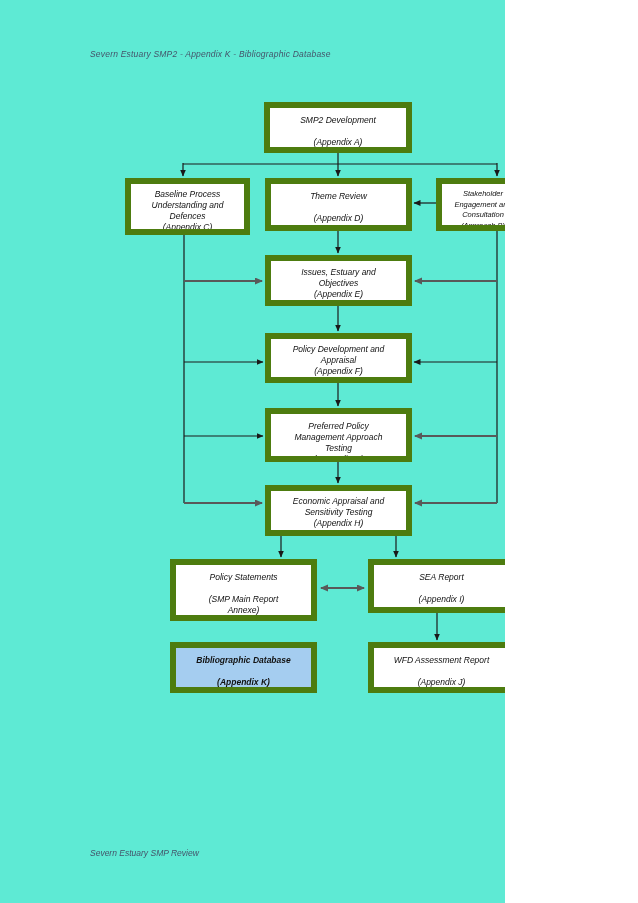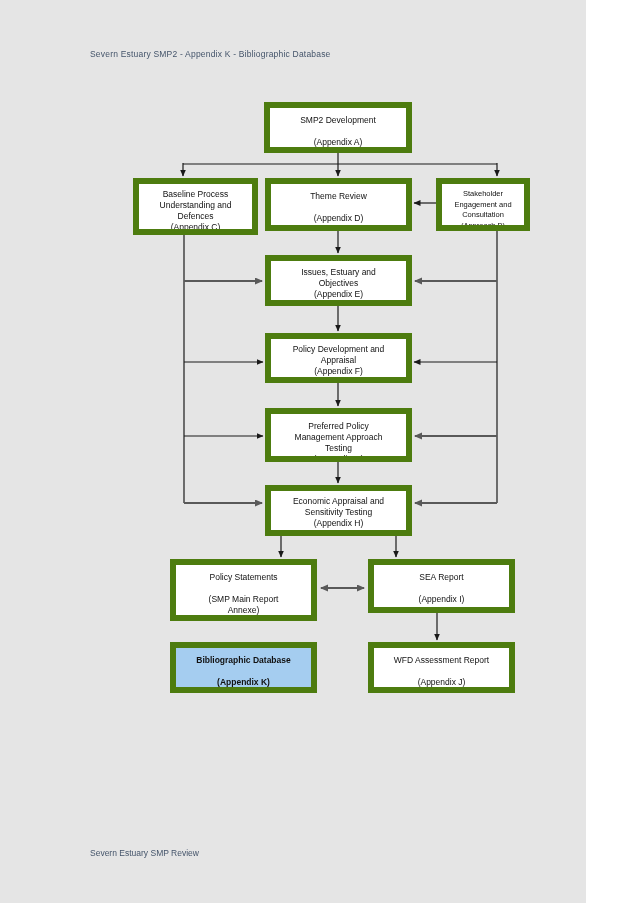--- a/index.html
+++ b/index.html
@@ -1,22 +1,23 @@
 <!DOCTYPE html>
 <html><head>
 <meta charset="utf-8">
 <style>
   html, body { margin: 0; padding: 0; background: #ffffff; }
   .page {
     position: relative;
-    width: 586px;
+    width: 505px;
     height: 903px;
-    background: #e5e5e5;
+    background: #5eead4;
     font-family: "Liberation Sans", sans-serif;
     overflow: hidden;
+    font-style: italic;
   }
   .hdr {
     position: absolute;
     left: 90px; top: 49px;
     font-size: 8.5px;
     letter-spacing: 0.2px;
     color: #44546a;
   }
   .ftr-left {
     position: absolute;
@@ -103,21 +104,21 @@
       <line x1="321" y1="588" x2="364" y2="588" marker-start="url(#mg)" marker-end="url(#mg)"></line>
     </g>
   </svg>
 
   <div class="node" style="left:264px; top:102px; width:148px; height:51px; padding-top:7px;">
       <div class="ln">SMP2 Development</div>
       <div class="ln">&nbsp;</div>
       <div class="ln">(Appendix A)</div>
     </div>
 
-  <div class="node" style="left:133px; top:178px; width:125px; height:57px; padding-top:5px;">
+  <div class="node" style="left:125px; top:178px; width:125px; height:57px; padding-top:5px;">
       <div class="ln">Baseline Process</div>
       <div class="ln">Understanding and</div>
       <div class="ln">Defences</div>
       <div class="ln">(Appendix C)</div>
     </div>
 
   <div class="node" style="left:265px; top:178px; width:147px; height:53px; padding-top:7px;">
       <div class="ln">Theme Review</div>
       <div class="ln">&nbsp;</div>
       <div class="ln">(Appendix D)</div>

